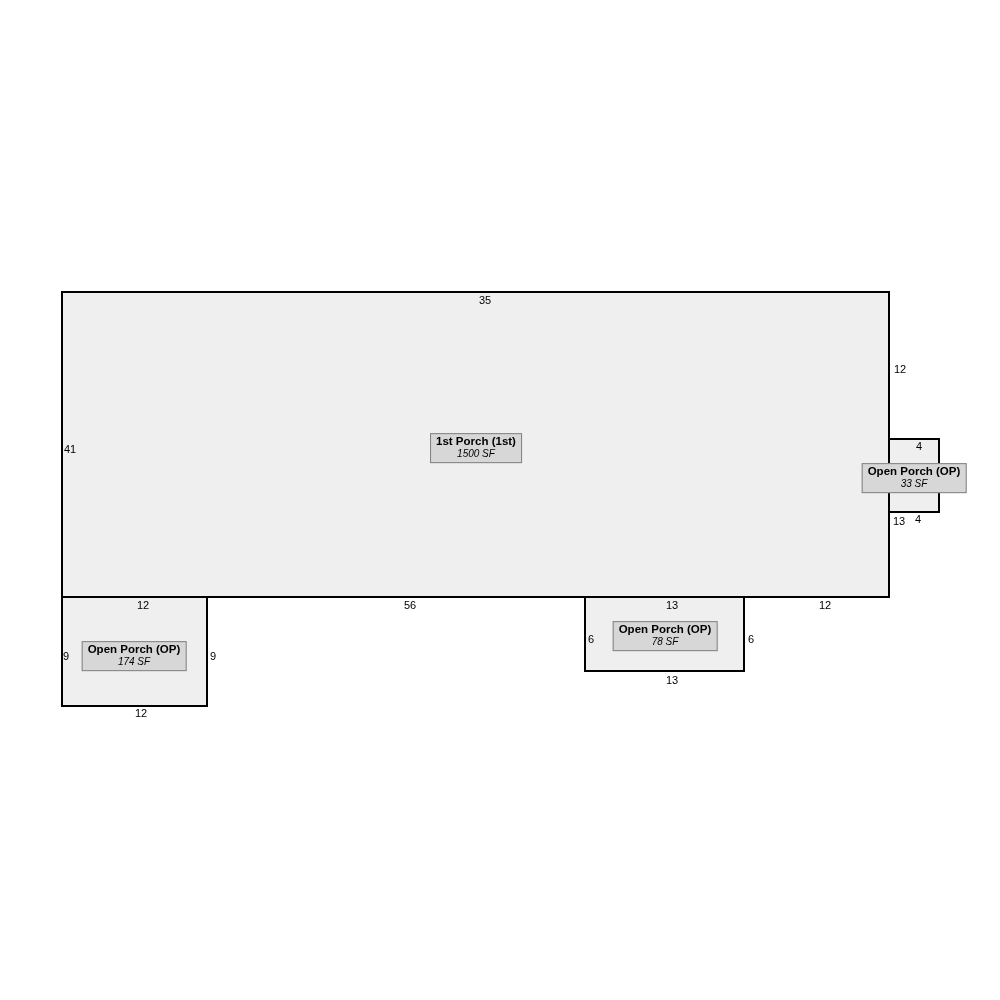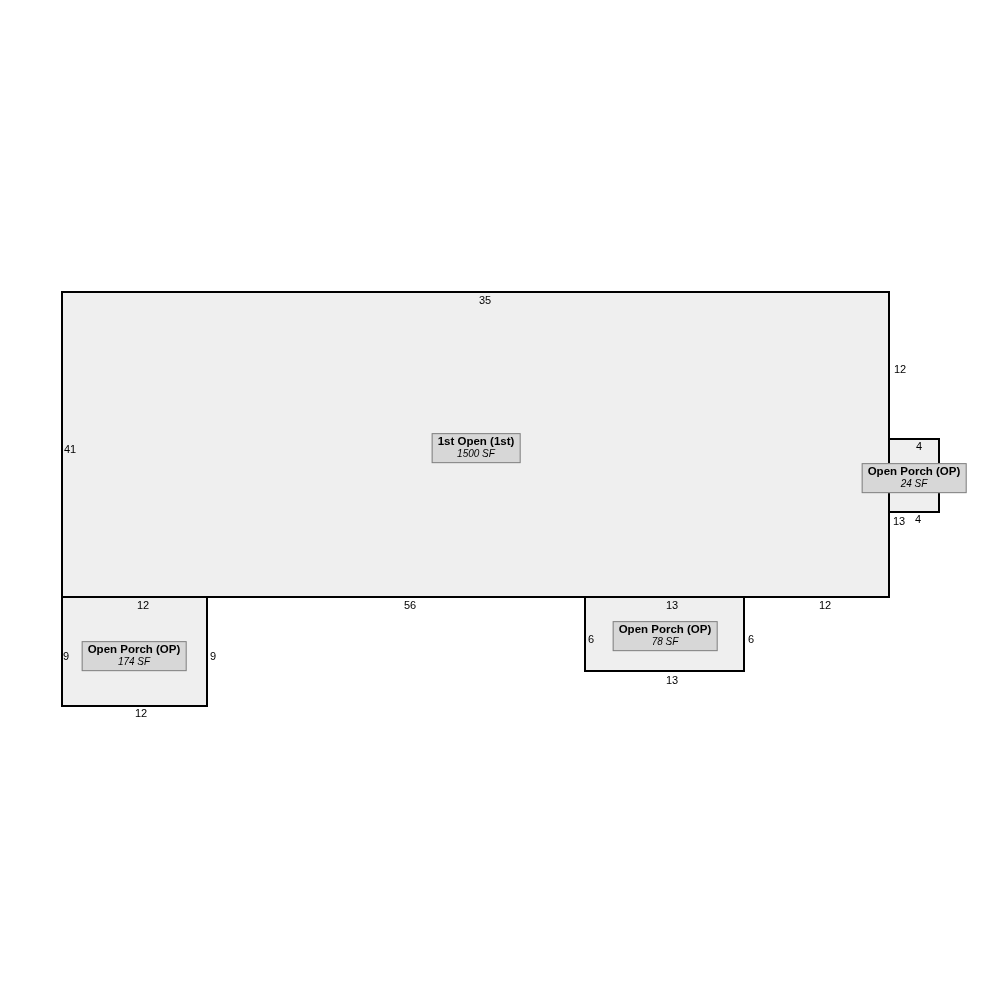--- a/index.html
+++ b/index.html
@@ -79,26 +79,26 @@
 <body>
 
 <div class="sketch">
 
   <div class="area" id="rect-first-floor"></div>
   <div class="area" id="rect-porch-right"></div>
   <div class="area" id="rect-porch-left"></div>
   <div class="area" id="rect-porch-middle"></div>
 
   <div class="area-label" id="label-first-floor">
-    <span class="title">1st Open (1st)</span>
+    <span class="title">1st Porch (1st)</span>
     <span class="sf">1500 SF</span>
   </div>
   <div class="area-label" id="label-porch-right">
     <span class="title">Open Porch (OP)</span>
-    <span class="sf">24 SF</span>
+    <span class="sf">33 SF</span>
   </div>
   <div class="area-label" id="label-porch-left">
     <span class="title">Open Porch (OP)</span>
     <span class="sf">174 SF</span>
   </div>
   <div class="area-label" id="label-porch-middle">
     <span class="title">Open Porch (OP)</span>
     <span class="sf">78 SF</span>
   </div>
 

